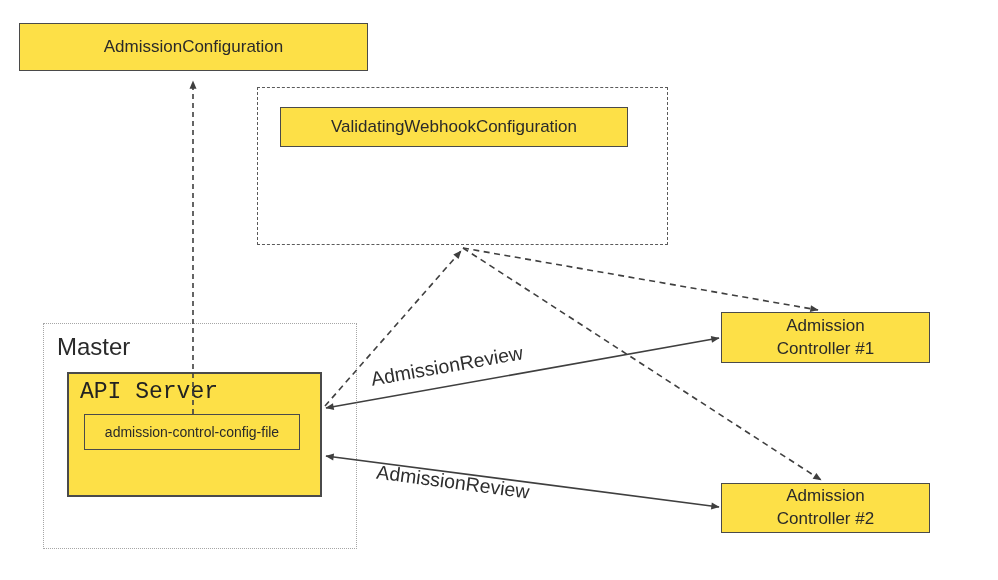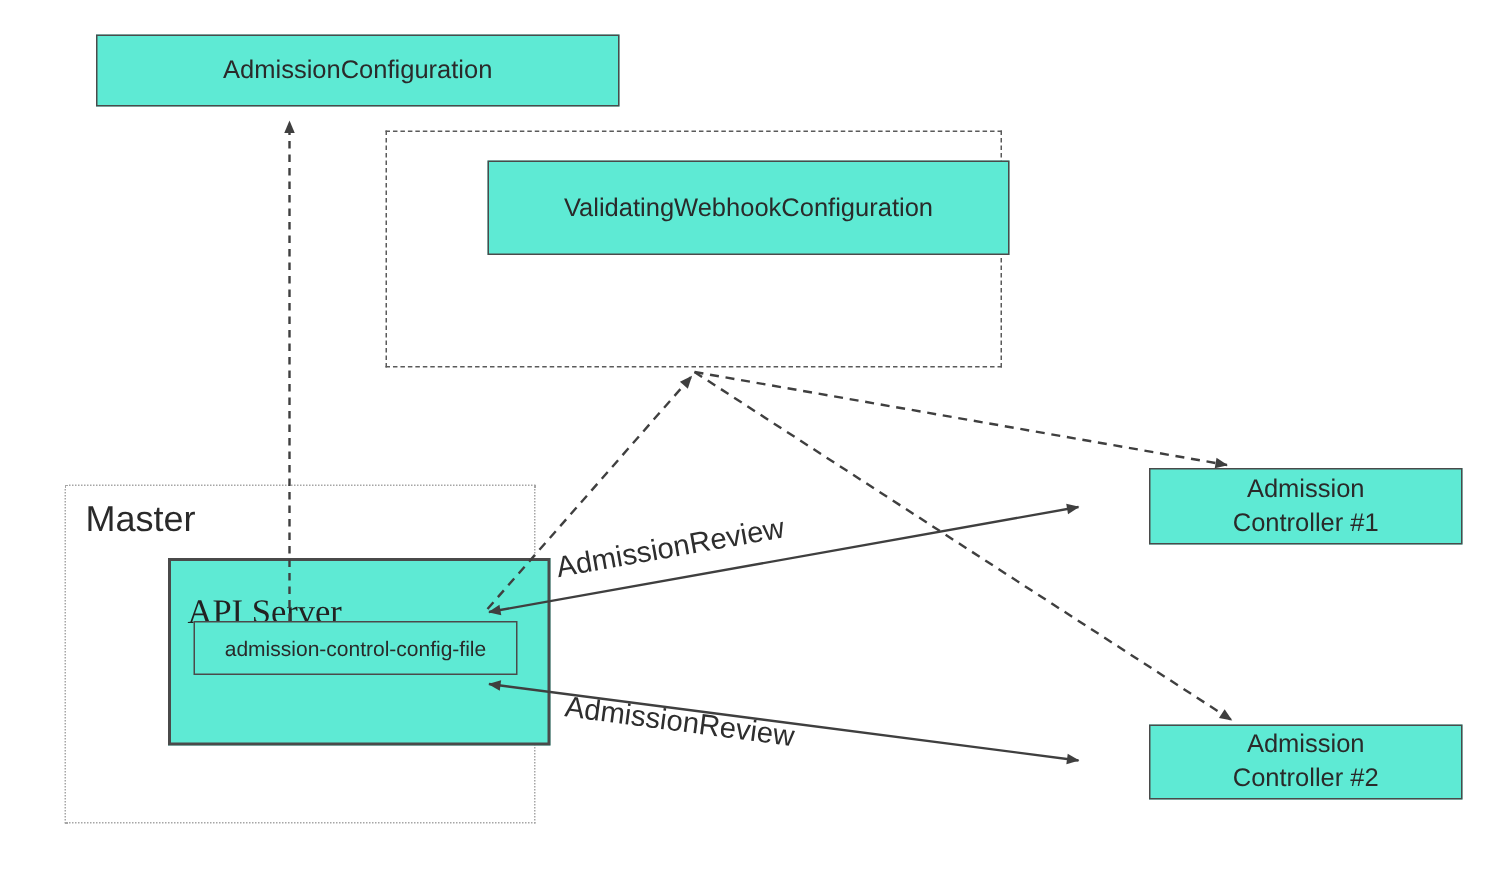--- a/index.html
+++ b/index.html
@@ -11,56 +11,55 @@
     position: relative;
     width: 998px;
     height: 580px;
     background: #ffffff;
     font-family: "Liberation Sans", sans-serif;
     color: #2a2a2a;
     overflow: hidden;
   }
   .node {
     position: absolute;
-    background: #5eead4;
+    background: #fde047;
     border: 1.5px solid #4a4a4a;
     display: flex;
     align-items: center;
     justify-content: center;
     text-align: center;
     font-size: 17px;
     color: #2a2a2a;
     box-sizing: border-box;
-    margin-left: 45px;
   }
   .group {
     position: absolute;
     background: transparent;
     box-sizing: border-box;
   }
   #webhook-group {
     left: 257px; top: 87px; width: 411px; height: 158px;
     border: 1.5px dashed #5a5a5a;
   }
   #master-group {
     left: 43px; top: 323px; width: 314px; height: 226px;
     border: 1px dotted #a6a6a6;
   }
   #admission-configuration { left: 19px; top: 23px; width: 349px; height: 48px; }
-  #validating-webhook     { left: 280px; top: 107px; width: 348px; height: 63px; }
+  #validating-webhook     { left: 280px; top: 107px; width: 348px; height: 40px; }
   #mutating-webhook       { left: 280px; top: 184px; width: 348px; height: 49px; }
   #api-server {
     left: 67px; top: 372px; width: 255px; height: 125px;
     border-width: 2px;
     display: block;
   }
   .api-server-label {
     position: absolute;
-    left: 11px; top: 21px;
-    font-family: Liberation Serif, serif;
+    left: 11px; top: 5px;
+    font-family: Liberation Mono, monospace;
     font-size: 23px;
     color: #222222;
   }
   #config-file {
     left: 84px; top: 414px; width: 216px; height: 36px;
     font-size: 14px;
   }
   #controller-1 { left: 721px; top: 312px; width: 209px; height: 51px; }
   #controller-2 { left: 721px; top: 483px; width: 209px; height: 50px; }
   .two-line { white-space: pre-line; line-height: 1.35; }

